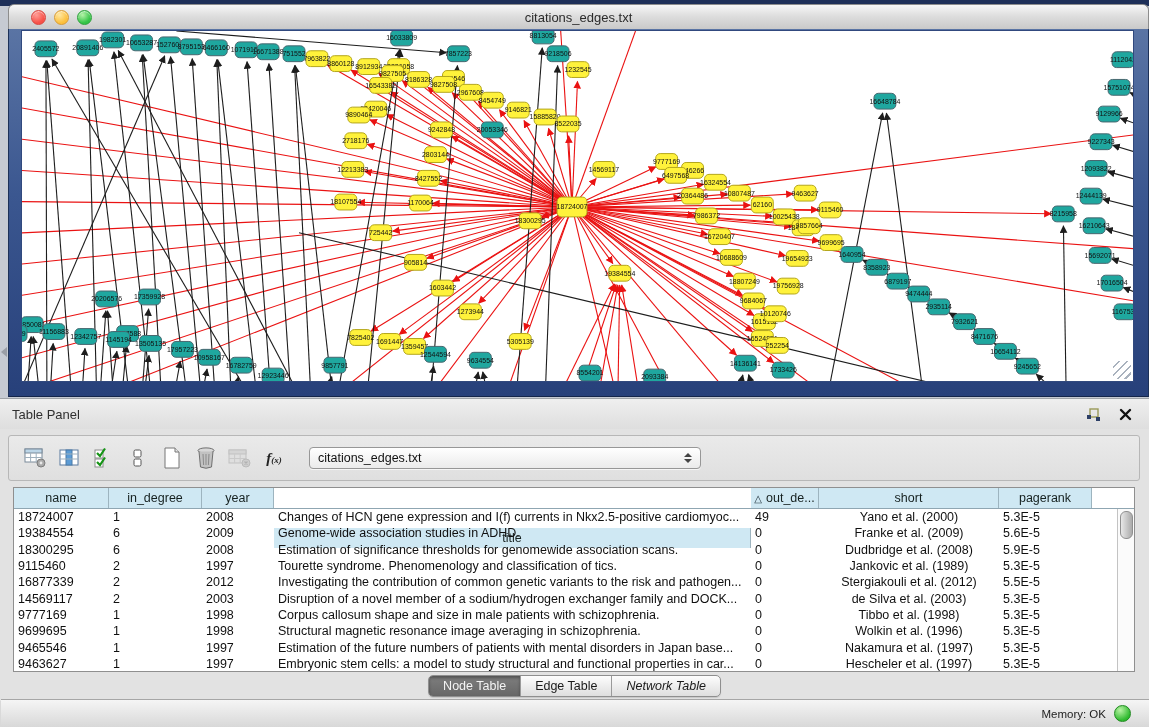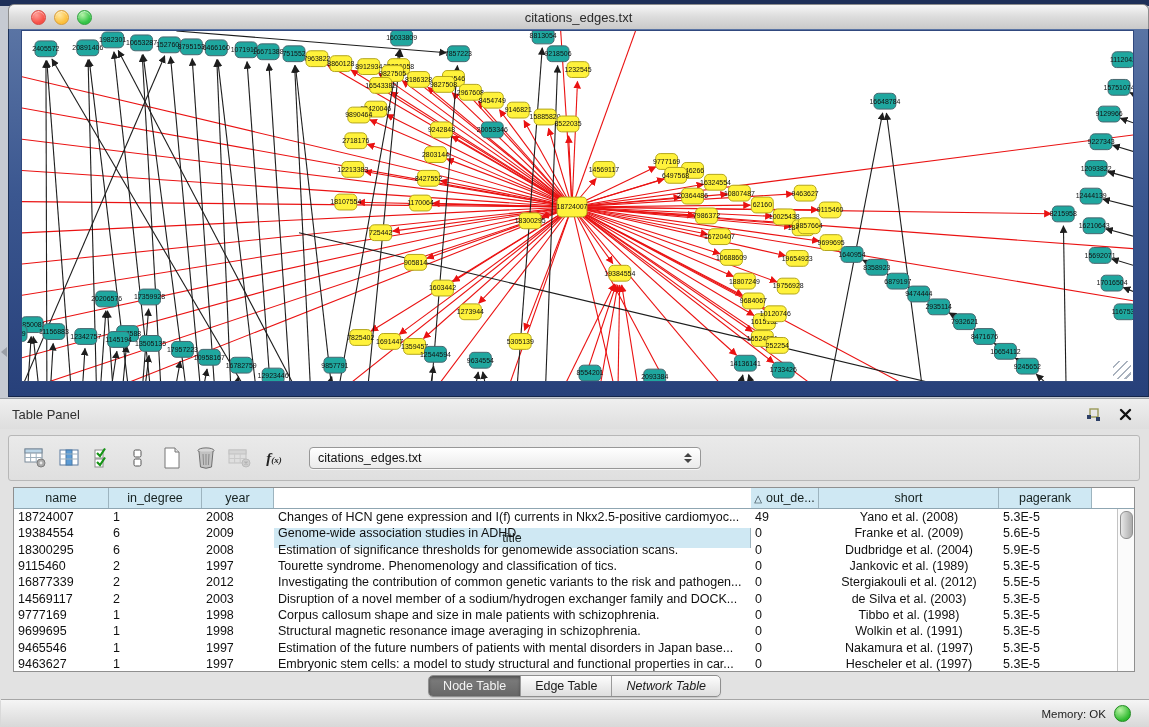--- a/index.html
+++ b/index.html
@@ -857,39 +857,39 @@
           <span>pagerank</span>
         </div>
       </div>
     <div class="tbody" id="tbody">
         <div class="tr">
           <div class="td" style="width: 95px; text-align: left;">18724007</div>
           <div class="td" style="width: 93px; text-align: left;">1</div>
           <div class="td" style="width: 72px; text-align: left;">2008</div>
           <div class="td" style="width: 477px; text-align: left;">Changes of HCN gene expression and I(f) currents in Nkx2.5-positive cardiomyoc...</div>
           <div class="td" style="width: 68px; text-align: left;">49</div>
-          <div class="td" style="width: 180px; text-align: center;">Yano et al. (2008)</div>
+          <div class="td" style="width: 180px; text-align: center;">Yano et al. (2000)</div>
           <div class="td" style="width: 93px; text-align: left;">5.3E-5</div>
         </div>
         <div class="tr">
           <div class="td" style="width: 95px; text-align: left;">19384554</div>
           <div class="td" style="width: 93px; text-align: left;">6</div>
           <div class="td" style="width: 72px; text-align: left;">2009</div>
           <div class="td" style="width: 477px; text-align: left;">Genome-wide association studies in ADHD.</div>
           <div class="td" style="width: 68px; text-align: left;">0</div>
           <div class="td" style="width: 180px; text-align: center;">Franke et al. (2009)</div>
           <div class="td" style="width: 93px; text-align: left;">5.6E-5</div>
         </div>
         <div class="tr">
           <div class="td" style="width: 95px; text-align: left;">18300295</div>
           <div class="td" style="width: 93px; text-align: left;">6</div>
           <div class="td" style="width: 72px; text-align: left;">2008</div>
           <div class="td" style="width: 477px; text-align: left;">Estimation of significance thresholds for genomewide association scans.</div>
           <div class="td" style="width: 68px; text-align: left;">0</div>
-          <div class="td" style="width: 180px; text-align: center;">Dudbridge et al. (2004)</div>
+          <div class="td" style="width: 180px; text-align: center;">Dudbridge et al. (2008)</div>
           <div class="td" style="width: 93px; text-align: left;">5.9E-5</div>
         </div>
         <div class="tr">
           <div class="td" style="width: 95px; text-align: left;">9115460</div>
           <div class="td" style="width: 93px; text-align: left;">2</div>
           <div class="td" style="width: 72px; text-align: left;">1997</div>
           <div class="td" style="width: 477px; text-align: left;">Tourette syndrome. Phenomenology and classification of tics.</div>
           <div class="td" style="width: 68px; text-align: left;">0</div>
           <div class="td" style="width: 180px; text-align: center;">Jankovic et al. (1989)</div>
           <div class="td" style="width: 93px; text-align: left;">5.3E-5</div>
@@ -920,21 +920,21 @@
           <div class="td" style="width: 68px; text-align: left;">0</div>
           <div class="td" style="width: 180px; text-align: center;">Tibbo et al. (1998)</div>
           <div class="td" style="width: 93px; text-align: left;">5.3E-5</div>
         </div>
         <div class="tr">
           <div class="td" style="width: 95px; text-align: left;">9699695</div>
           <div class="td" style="width: 93px; text-align: left;">1</div>
           <div class="td" style="width: 72px; text-align: left;">1998</div>
           <div class="td" style="width: 477px; text-align: left;">Structural magnetic resonance image averaging in schizophrenia.</div>
           <div class="td" style="width: 68px; text-align: left;">0</div>
-          <div class="td" style="width: 180px; text-align: center;">Wolkin et al. (1991)</div>
+          <div class="td" style="width: 180px; text-align: center;">Wolkin et al. (1996)</div>
           <div class="td" style="width: 93px; text-align: left;">5.3E-5</div>
         </div>
         <div class="tr">
           <div class="td" style="width: 95px; text-align: left;">9465546</div>
           <div class="td" style="width: 93px; text-align: left;">1</div>
           <div class="td" style="width: 72px; text-align: left;">1997</div>
           <div class="td" style="width: 477px; text-align: left;">Estimation of the future numbers of patients with mental disorders in Japan base...</div>
           <div class="td" style="width: 68px; text-align: left;">0</div>
           <div class="td" style="width: 180px; text-align: center;">Nakamura et al. (1997)</div>
           <div class="td" style="width: 93px; text-align: left;">5.3E-5</div>

